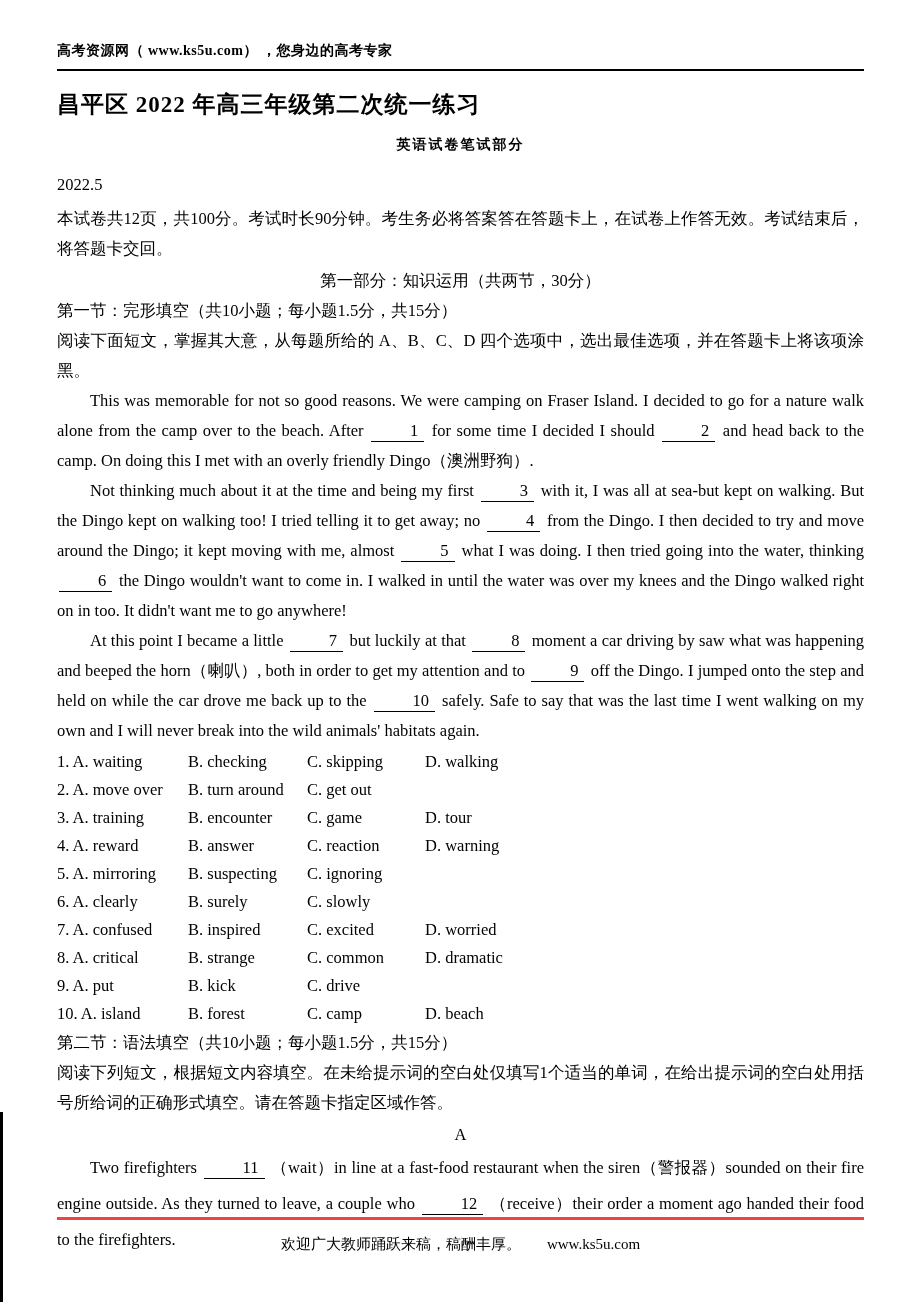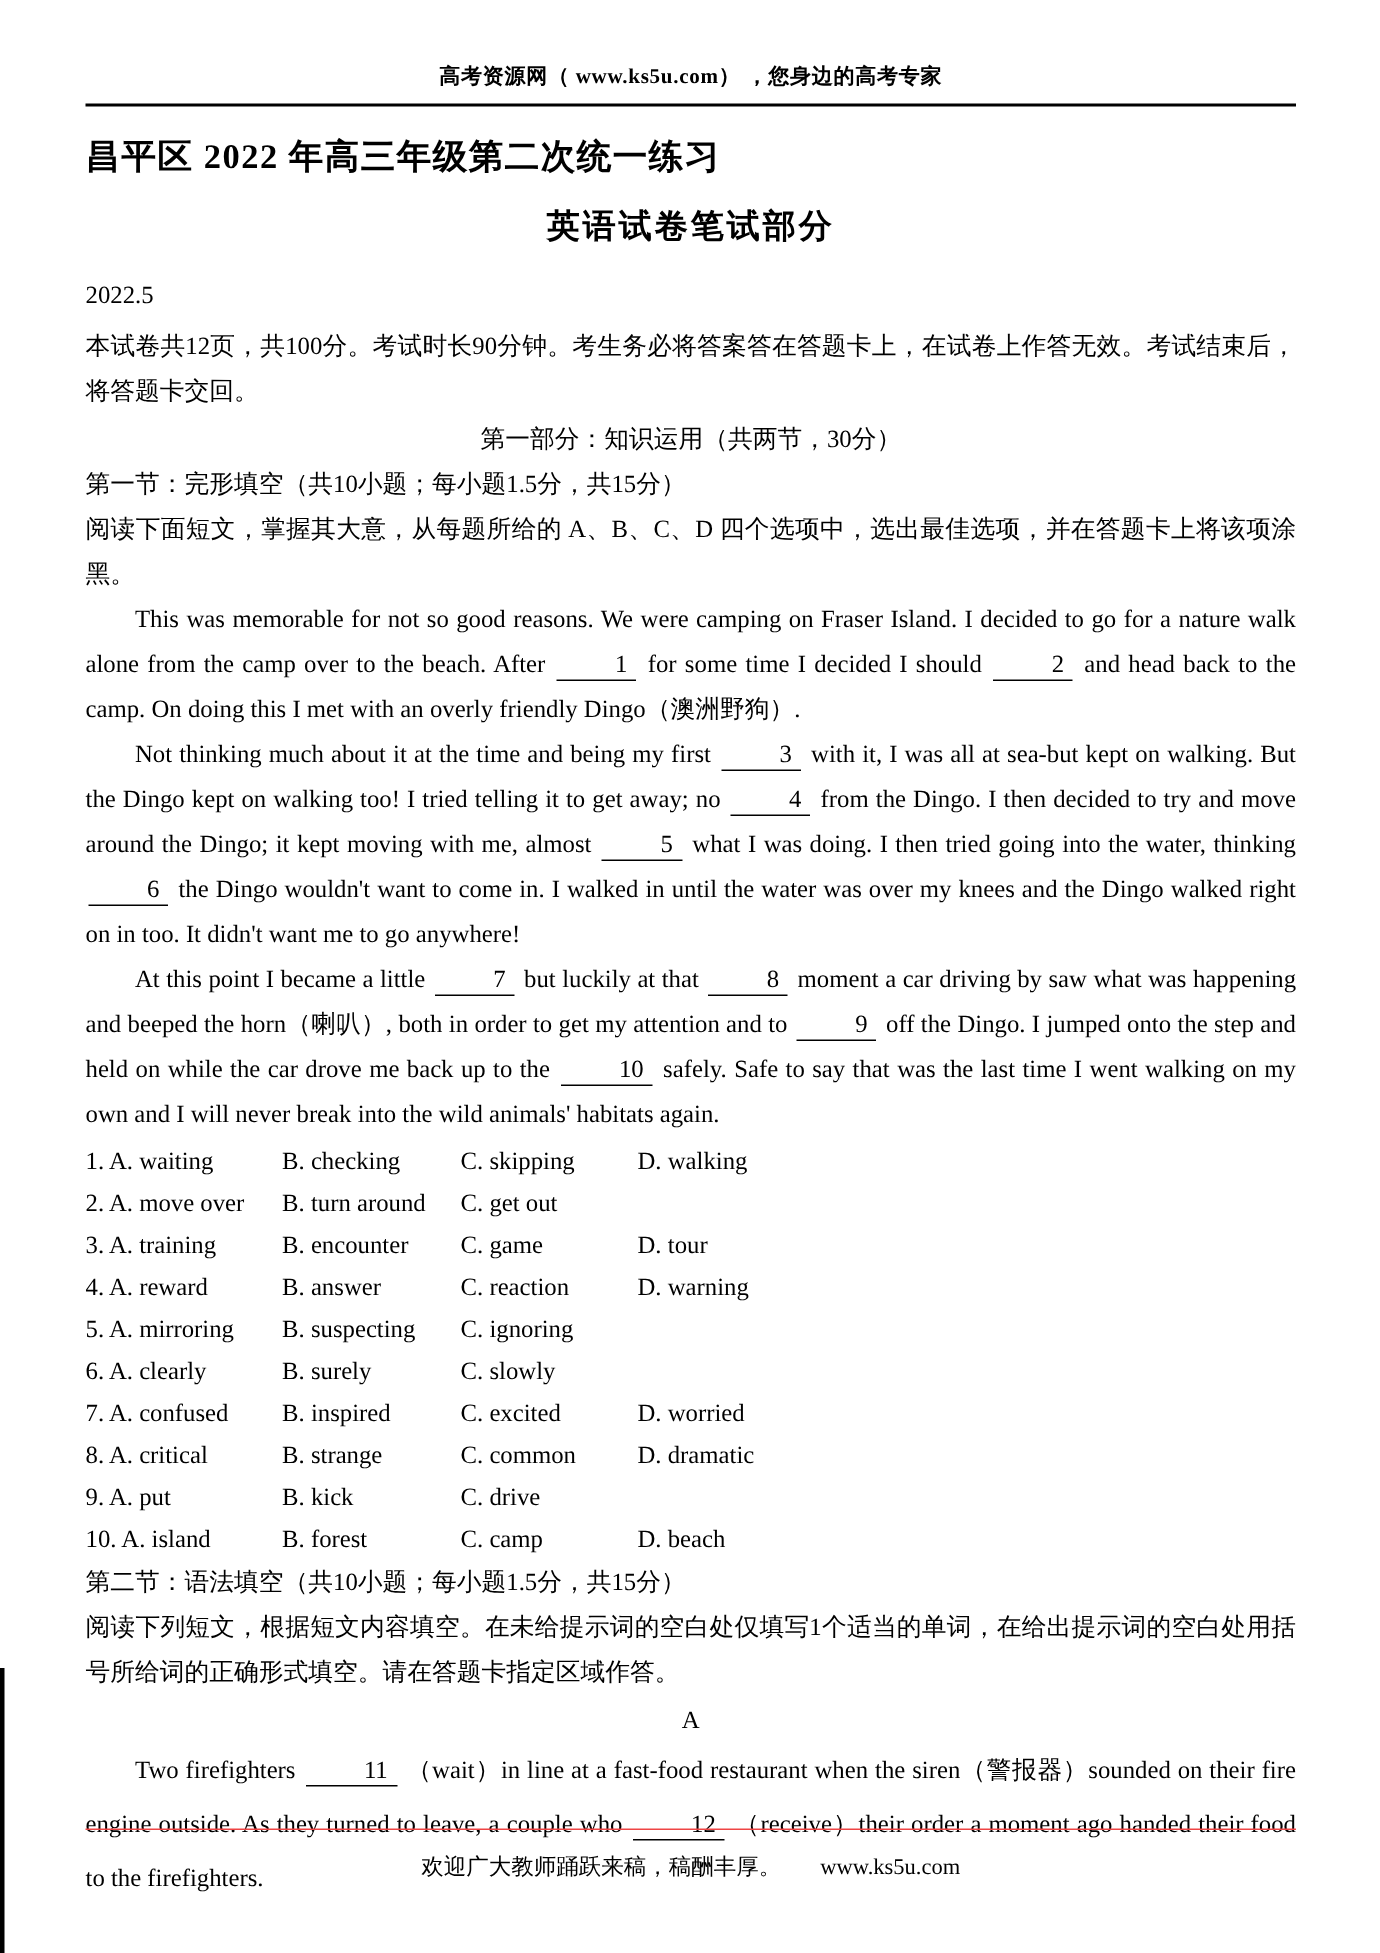--- a/index.html
+++ b/index.html
@@ -8,38 +8,38 @@
     height: 1302px;
     background: #ffffff;
     color: #000000;
     font-family: "Liberation Serif", "DejaVu Serif", serif;
     position: relative;
     overflow: hidden;
   }
   .page { padding: 42px 56px 0 57px; box-sizing: border-box; }
 
   .header {
-    text-align: center;
+    text-align: left;
     font-size: 14px;
     font-weight: 700;
     padding-bottom: 9px;
     border-bottom: 2px solid #000;
     letter-spacing: 0.5px;
   }
 
   .title {
     text-align: left;
     font-size: 23px;
     font-weight: 700;
     margin-top: 18px;
     letter-spacing: 1px;
   }
   .subtitle {
     text-align: center;
-    font-size: 22px;
+    font-size: 14px;
     font-weight: 700;
     margin-top: 16px;
     letter-spacing: 2px;
   }
   .date {
     text-align: left;
     font-size: 15px;
     margin-top: 16px;
     padding-right: 4px;
   }
@@ -70,21 +70,21 @@
   }
   .opt-cell { white-space: nowrap; }
 
   .passage-label { text-align: center; margin-top: 2px; }
 
   .footer {
     position: absolute;
     left: 57px;
     right: 56px;
     bottom: 48px;
-    border-top: 1px solid #ef4444;
+    border-top: 3px solid #ef4444;
     padding-top: 15px;
     text-align: center;
     font-size: 15px;
   }
   .footer .url { margin-left: 26px; }
 
   .scan-line {
     position: absolute;
     left: 0;
     top: 1112px;

